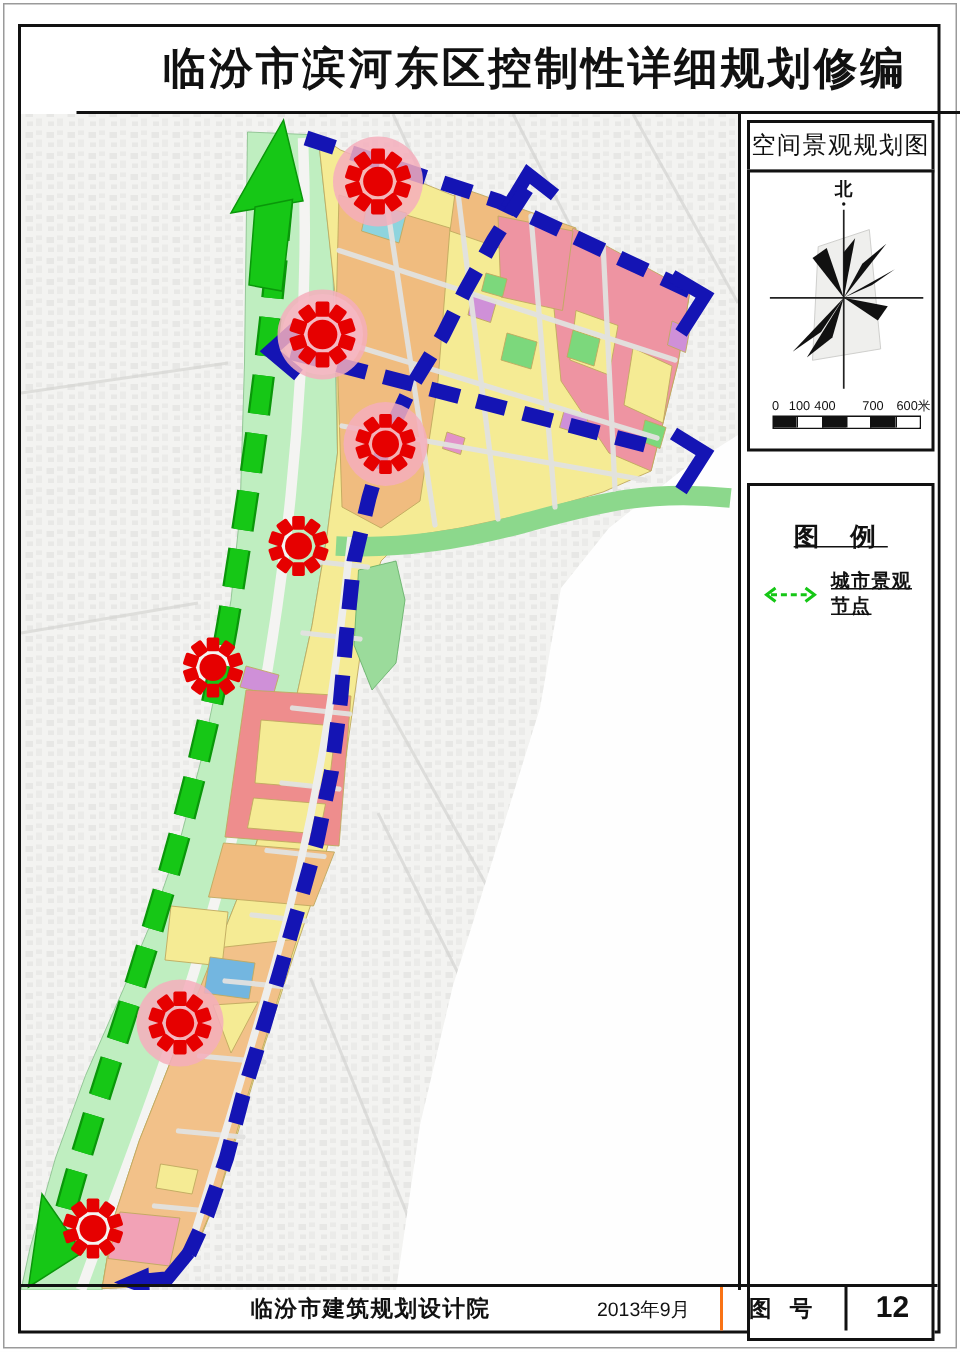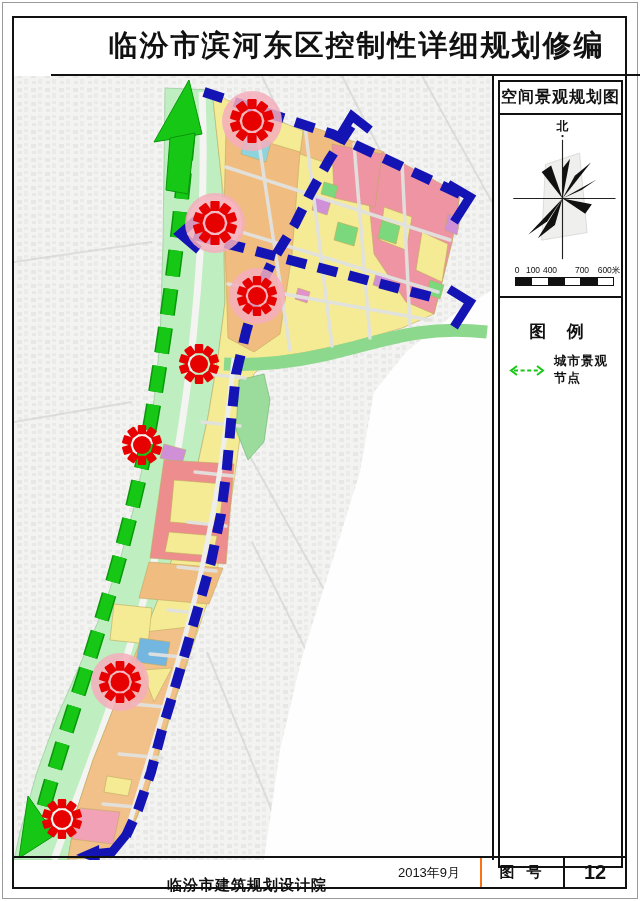--- a/index.html
+++ b/index.html
@@ -7,39 +7,39 @@
         font-family:"Liberation Sans","DejaVu Sans",sans-serif;color:#111;overflow:hidden;}
   .outer-thin{position:absolute;left:2px;top:2px;right:2px;bottom:2px;border:1px solid #9a9a9a;}
   .frame{position:absolute;left:12px;top:16px;width:615px;height:873px;border:2px solid #111;box-sizing:border-box;background:#fff;}
   .titlebar{position:absolute;left:0;top:0;width:100%;height:58px;border-bottom:2px solid #111;box-sizing:border-box;
             display:flex;align-items:center;justify-content:center;margin-left:37px;}
   .titlebar h1{margin:0;font-size:29px;font-weight:bold;letter-spacing:2px;}
   .map-area{position:absolute;left:0;top:58px;width:478px;height:784px;overflow:hidden;}
   .right-panel{position:absolute;left:478px;top:58px;width:133px;height:784px;border-left:2px solid #111;box-sizing:border-box;background:#fff;}
   .pbox{position:absolute;left:4px;right:2px;border:2px solid #111;box-sizing:border-box;background:#fff;}
   .pbox-title{top:4px;height:35px;display:flex;align-items:center;justify-content:center;}
-  .pbox-title span{font-size:16px;font-weight:bold;letter-spacing:1px;}
+  .pbox-title span{font-size:16px;font-weight:normal;letter-spacing:1px;}
   .pbox-compass{top:37px;height:188px;}
-  .pbox-legend{top:220px;height:572px;}
+  .pbox-legend{top:246px;height:572px;text-decoration:underline;}
   .legend-title{text-align:center;margin-top:22px;font-size:17px;font-weight:bold;letter-spacing:8px;}
   .legend-items{margin-top:16px;padding-left:9px;}
   .legend-row{display:flex;align-items:center;height:22px;margin-bottom:9px;}
   .legend-row .ic{width:36px;flex:0 0 36px;margin-right:9px;display:flex;align-items:center;}
   .legend-row .lb{font-size:12.5px;font-weight:bold;letter-spacing:1px;}
   .scalebar{position:absolute;left:15px;bottom:12px;width:100px;height:22px;}
   .scalebar .labels{position:relative;height:10px;font-size:8.5px;color:#111;}
   .scalebar .labels span{position:absolute;top:0;transform:translateX(-50%);white-space:nowrap;}
   .scalebar .bar{margin-top:2px;height:7px;border:1px solid #111;display:flex;box-sizing:content-box;width:97px;}
   .scalebar .seg{flex:1 1 auto;border-left:1px solid #111;}
   .scalebar .seg:first-child{border-left:none;}
   .seg.b{background:#111;} .seg.w{background:#fff;}
   .footer{position:absolute;left:0;bottom:0;width:100%;height:31px;border-top:2px solid #111;box-sizing:border-box;display:flex;}
   .footer .cell{position:relative;box-sizing:border-box;height:100%;}
   .cell-main{width:466px;}
-  .cell-main .t1{position:absolute;left:233px;top:50%;transform:translate(-50%,-50%);font-size:15px;font-weight:bold;letter-spacing:1px;white-space:nowrap;margin-top:12px;}
+  .cell-main .t1{position:absolute;left:233px;top:50%;transform:translate(-50%,-50%);font-size:15px;font-weight:bold;letter-spacing:1px;white-space:nowrap;}
   .cell-main .t2{position:absolute;left:415px;top:50%;transform:translate(-50%,-50%);font-size:13px;font-weight:normal;white-space:nowrap;}
   .cell-sheet{width:83px;border-left:2px solid #f97316;display:flex;align-items:center;justify-content:center;font-size:15px;font-weight:bold;letter-spacing:4px;}
   .cell-num{flex:1;border-left:2px solid #111;display:flex;align-items:center;justify-content:center;font-size:20px;font-weight:bold;}
   svg{display:block;}
 </style>
 </head>
 <body>
 
 <div class="page">
   <div class="outer-thin"></div>

